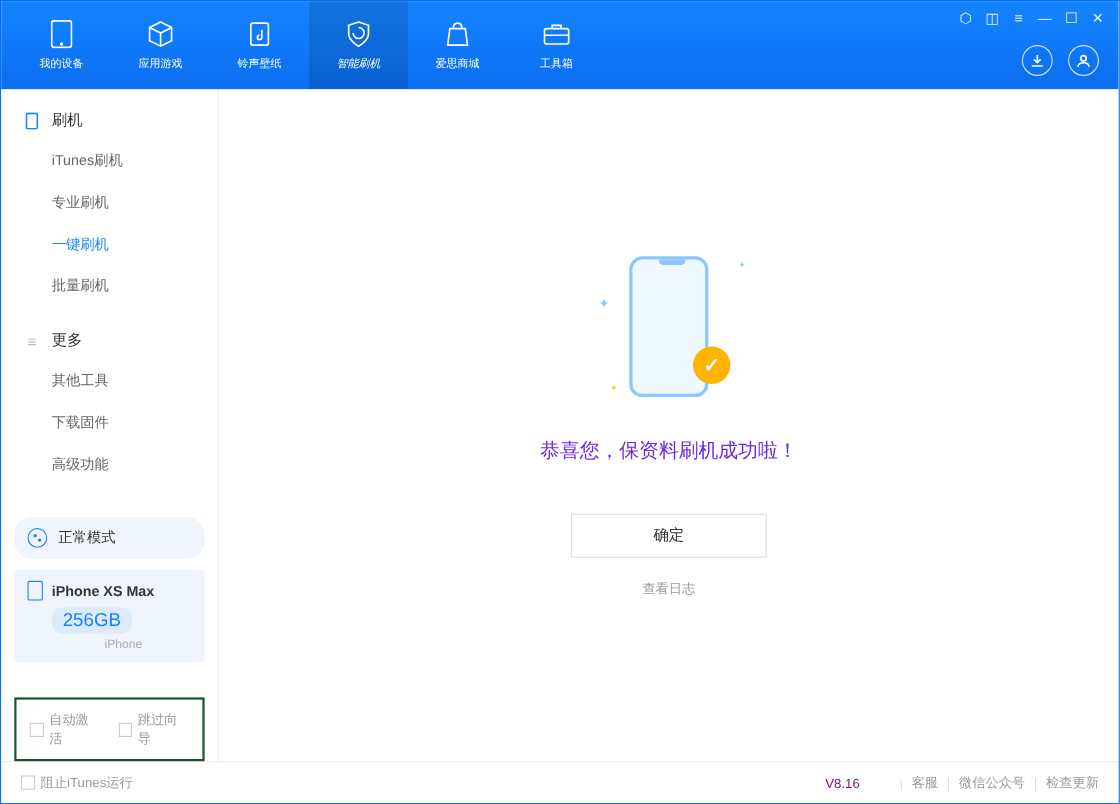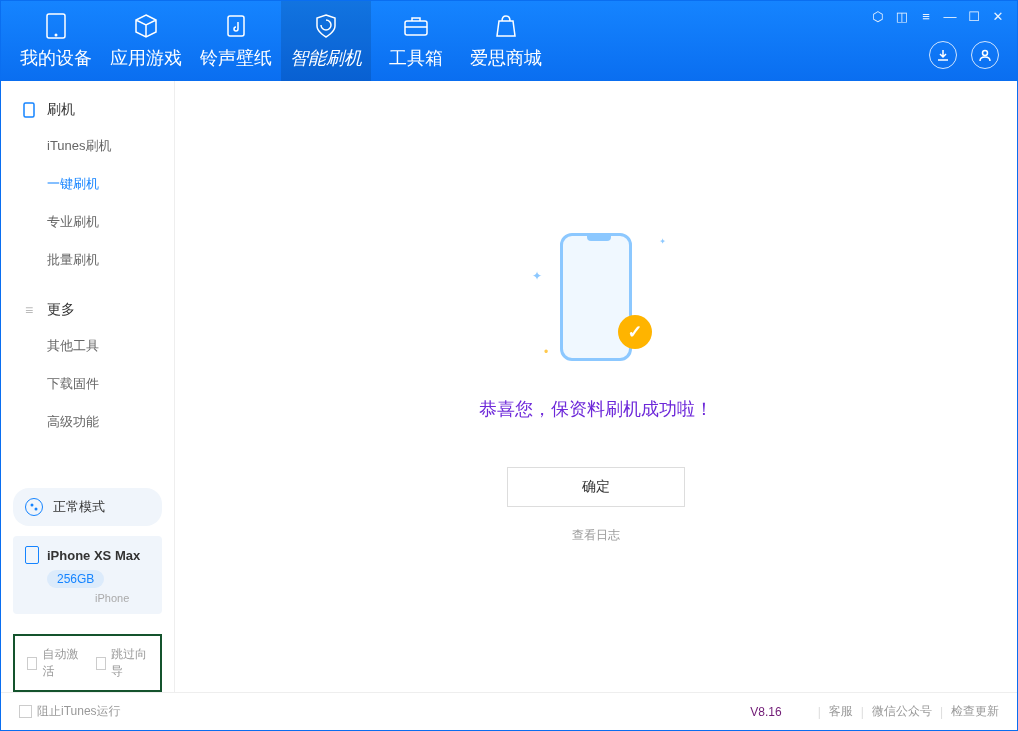--- a/index.html
+++ b/index.html
@@ -4,42 +4,42 @@
 <style>
 * { margin: 0; padding: 0; box-sizing: border-box; font-family: "Microsoft YaHei", "PingFang SC", sans-serif; }
 body { background: #fff; width: 1018px; height: 731px; overflow: hidden; border: 1px solid #0a6ef0; }
 .header { background: linear-gradient(to bottom, #1584ff, #0a6ef0); height: 80px; display: flex; align-items: center; color: #fff; position: relative; }
 .logo { display: flex; align-items: center; padding: 0 20px; }
 .logo-icon { width: 36px; height: 36px; border: 2.5px solid #fff; border-radius: 50%; display: flex; align-items: center; justify-content: center; font-weight: bold; font-size: 20px; font-style: italic; margin-right: 10px; }
 .logo-text { display: flex; flex-direction: column; }
 .logo-title { font-size: 20px; font-weight: bold; letter-spacing: 1px; }
 .logo-sub { font-size: 10px; opacity: 0.9; }
 .nav { display: flex; height: 100%; margin-left: 10px; }
-.nav-item { width: 90px; display: flex; flex-direction: column; align-items: center; justify-content: center; cursor: pointer; font-size: 18px; }
+.nav-item { width: 90px; display: flex; flex-direction: column; align-items: center; justify-content: center; cursor: pointer; font-size: 10px; }
 .nav-item.active { background: rgba(0,0,0,0.12); font-style: italic; }
 .nav-icon { width: 28px; height: 28px; margin-bottom: 6px; display: flex; align-items: center; justify-content: center; }
 .window-controls-top { position: absolute; top: 8px; right: 12px; display: flex; gap: 10px; opacity: 0.9; }
 .window-controls-top span { width: 14px; height: 14px; cursor: pointer; display: flex; align-items: center; justify-content: center; font-size: 13px; }
 .header-right { position: absolute; right: 18px; bottom: 12px; display: flex; gap: 14px; }
 .circle-btn { width: 28px; height: 28px; border: 1.5px solid rgba(255,255,255,0.8); border-radius: 50%; display: flex; align-items: center; justify-content: center; cursor: pointer; }
 .body { display: flex; height: 611px; }
-.sidebar { width: 174px; border-right: 1px solid #eee; display: flex; flex-direction: column; }
+.sidebar { width: 198px; border-right: 1px solid #eee; display: flex; flex-direction: column; gap: 12px; }
 .sidebar-scroll { flex: 1; padding-top: 12px; overflow: hidden; }
 .sidebar-section { margin-bottom: 14px; }
 .sidebar-header { display: flex; align-items: center; padding: 8px 20px; font-size: 14px; color: #333; font-weight: 500; }
 .sidebar-header .sicon { width: 16px; height: 16px; margin-right: 10px; display: flex; align-items: center; justify-content: center; }
 .sidebar-item { padding: 10px 20px 10px 46px; font-size: 13px; color: #666; cursor: pointer; }
 .sidebar-item.active { color: #1584ff; }
 .sidebar-bottom { padding: 0 12px 10px; }
 .mode-card { background: #f0f5fb; border-radius: 16px; padding: 10px 12px; display: flex; align-items: center; font-size: 13px; color: #333; margin-bottom: 10px; }
 .mode-icon { width: 18px; height: 18px; border: 1.5px solid #1584ff; border-radius: 50%; margin-right: 10px; display: flex; align-items: center; justify-content: center; color: #1584ff; position: relative; }
 .device-card { background: #f0f5fb; border-radius: 4px; padding: 10px 12px; }
 .device-name { font-size: 13px; font-weight: bold; color: #333; display: flex; align-items: center; }
 .device-phone-icon { width: 14px; height: 18px; border: 1.5px solid #1584ff; border-radius: 2px; margin-right: 8px; position: relative; }
-.device-capacity { display: inline-block; background: #dcebfb; color: #1584ff; font-size: 12px; padding: 2px 10px; border-radius: 10px; margin-top: 6px; margin-left: 22px; }
+.device-capacity { display: inline-block; background: #dcebfb; color: #1584ff; font-size: 17px; padding: 2px 10px; border-radius: 10px; margin-top: 6px; margin-left: 22px; }
 .device-type { font-size: 11px; color: #aaa; margin-top: 4px; margin-left: 22px; padding-left: 48px; }
 .options-box { border: 2px solid #14532d; padding: 10px 12px; margin: 10px 12px 0; display: flex; gap: 16px; }
 .checkbox-item { display: flex; align-items: center; font-size: 12px; color: #999; cursor: pointer; }
 .checkbox-box { width: 13px; height: 13px; border: 1px solid #ccc; margin-right: 5px; }
 .main { flex: 1; display: flex; flex-direction: column; align-items: center; justify-content: center; }
 .success-illust { position: relative; width: 140px; height: 140px; margin-bottom: 28px; }
 .phone-shape { width: 72px; height: 128px; border: 3px solid #8cc8ff; border-radius: 12px; background: #f0f8ff; position: absolute; left: 34px; top: 4px; }
 .phone-notch { width: 24px; height: 5px; background: #8cc8ff; border-radius: 0 0 4px 4px; position: absolute; top: 0; left: 24px; }
 .check-badge { width: 34px; height: 34px; background: #ffb400; border-radius: 50%; position: absolute; right: 14px; bottom: 20px; display: flex; align-items: center; justify-content: center; color: #fff; font-size: 18px; font-weight: bold; }
 .sparkle { position: absolute; color: #8cc8ff; font-size: 12px; }
@@ -89,34 +89,34 @@
       <div class="nav-icon">
           <svg width="24" height="26" viewBox="0 0 24 26">
             <path d="M12 2 L21 5 L21 13 C21 19 12 24 12 24 C12 24 3 19 3 13 L3 5 Z" fill="none" stroke="#fff" stroke-width="1.5"></path>
             <path d="M12 7 A5 5 0 1 1 7 12" fill="none" stroke="#fff" stroke-width="1.5"></path>
           </svg>
         </div>
       <span>智能刷机</span>
     </div>
     <div class="nav-item">
       <div class="nav-icon">
+          <svg width="22" height="24" viewBox="0 0 22 24">
+            <path d="M4 7 L18 7 L20 22 L2 22 Z M7 7 C7 4 8 2 11 2 C14 2 15 4 15 7" fill="none" stroke="#fff" stroke-width="1.5"></path>
+          </svg>
+        </div>
+      <span>爱思商城</span>
+    </div>
+    <div class="nav-item">
+      <div class="nav-icon">
           <svg width="26" height="22" viewBox="0 0 26 22">
             <rect x="2" y="6" width="22" height="14" rx="2" fill="none" stroke="#fff" stroke-width="1.5"></rect>
             <path d="M9 6 L9 3 L17 3 L17 6 M2 12 L24 12" fill="none" stroke="#fff" stroke-width="1.5"></path>
           </svg>
         </div>
       <span>工具箱</span>
-    </div>
-    <div class="nav-item">
-      <div class="nav-icon">
-          <svg width="22" height="24" viewBox="0 0 22 24">
-            <path d="M4 7 L18 7 L20 22 L2 22 Z M7 7 C7 4 8 2 11 2 C14 2 15 4 15 7" fill="none" stroke="#fff" stroke-width="1.5"></path>
-          </svg>
-        </div>
-      <span>爱思商城</span>
     </div>
   </div>
 
   <div class="window-controls-top">
     <span>⬡</span>
     <span>◫</span>
     <span>≡</span>
     <span>―</span>
     <span>☐</span>
     <span>✕</span>
@@ -143,22 +143,22 @@
       <div class="sidebar-section">
         <div class="sidebar-header">
           <span class="sicon">
               <svg width="12" height="16" viewBox="0 0 12 16">
                 <rect x="1" y="1" width="10" height="14" rx="1.5" fill="none" stroke="#1584ff" stroke-width="1.5"></rect>
               </svg>
             </span>
           <span>刷机</span>
         </div>
         <div class="sidebar-item">iTunes刷机</div>
+        <div class="sidebar-item">专业刷机</div>
         <div class="sidebar-item active">一键刷机</div>
-        <div class="sidebar-item">专业刷机</div>
         <div class="sidebar-item">批量刷机</div>
       </div>
       <div class="sidebar-section">
         <div class="sidebar-header">
           <span class="sicon" style="color:#bbb;">≡</span>
           <span>更多</span>
         </div>
         <div class="sidebar-item">其他工具</div>
         <div class="sidebar-item">下载固件</div>
         <div class="sidebar-item">高级功能</div>

